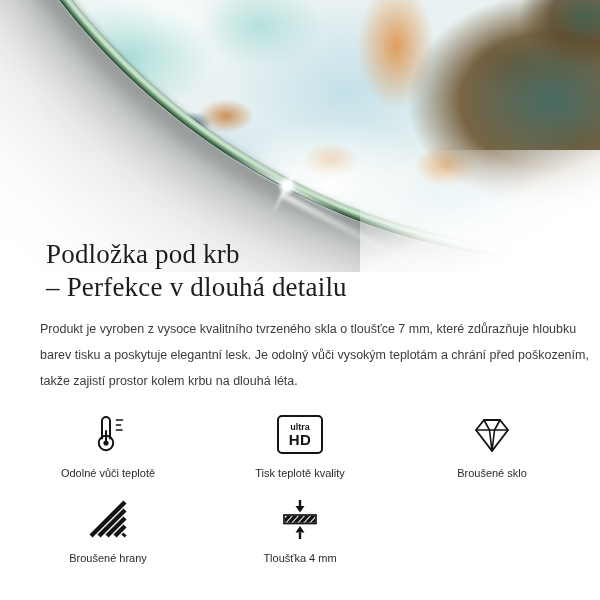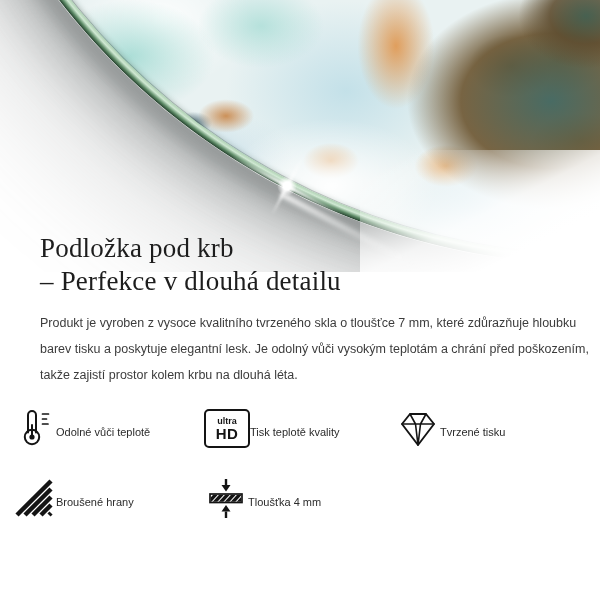--- a/index.html
+++ b/index.html
@@ -58,29 +58,29 @@
     background:linear-gradient(90deg, rgba(255,255,255,0) 0%, rgba(255,255,255,0.95) 50%, rgba(255,255,255,0) 100%);
     transform:rotate(-62deg); filter:blur(1px); }
   .sparkle .core { position:absolute; left:-10px; top:-10px; width:20px; height:20px;
     background:radial-gradient(circle, #ffffff 0 28%, rgba(255,255,255,0) 70%); }
   .sparkle .streak { position:absolute; left:-6px; top:5px; width:150px; height:6px;
     transform:rotate(28deg); transform-origin:left center;
     background:linear-gradient(90deg, rgba(255,255,255,0.85), rgba(255,255,255,0)); filter:blur(2px); }
 
   
   .content { position:relative; padding:232px 40px 0 40px; }
-  h1 { margin:0; font-family:"Liberation Serif", serif; font-weight:400;
+  h1 { margin:6px; font-family:"Liberation Serif", serif; font-weight:400;
        font-size:27px; line-height:33px; color:#1d1d1d; letter-spacing:0.2px; }
   h1 span { display:block; }
   .desc { margin:12px 0 0 0; width:560px; font-size:12.5px; line-height:26px;
           color:#3c3c3c; white-space:pre-line; }
 
   .features { margin:16px 0 0 -28px; width:576px; display:grid;
               grid-template-columns:repeat(3, 192px); row-gap:14px; }
-  .feature { display:flex; flex-direction:row; align-items:center; }
+  .feature { display:flex; flex-direction:column; align-items:center;justify-content:flex-end; }
   .icon-box { height:48px; display:flex; align-items:center; justify-content:center; margin-bottom:8px; }
   .feature .label { font-size:11px; color:#2b2b2b; line-height:15px; }
 
   .icon-svg { stroke:#141414; fill:none; stroke-linecap:round; stroke-linejoin:round; }
   .hd-badge { width:42px; height:35px; border:2.5px solid #141414; border-radius:5px;
               display:flex; flex-direction:column; align-items:center; justify-content:center; color:#141414; }
   .hd-badge .t { font-size:9px; font-weight:700; line-height:10px; letter-spacing:0; }
   .hd-badge .b { font-size:15px; font-weight:700; line-height:15px; letter-spacing:0.5px; }
 </style>
 </head>
@@ -135,21 +135,21 @@
     </div>
 
 
     <div class="feature">
       <div class="icon-box">
         <svg class="icon-svg" width="44" height="44" viewBox="0 0 44 44">
           <path d="M14 8 H30 L38 18 L22 39 L6 18 Z" stroke-width="1.9"></path>
           <path d="M6 18 H38 M14 8 L19.5 18 L22 39 M30 8 L24.5 18 L22 39" stroke-width="1.6"></path>
         </svg>
       </div>
-      <span class="label">Tvrzené tisku</span>
+      <span class="label">Broušené sklo</span>
     </div>
 
     <div class="feature">
       <div class="icon-box">
         <svg width="44" height="44" viewBox="0 0 44 44">
           <g stroke="#141414" stroke-width="4.4" stroke-linecap="butt">
             <path d="M5 39 L39 5"></path>
             <path d="M13 39 L39 13"></path>
             <path d="M21 39 L39 21"></path>
             <path d="M29 39 L39 29"></path>

